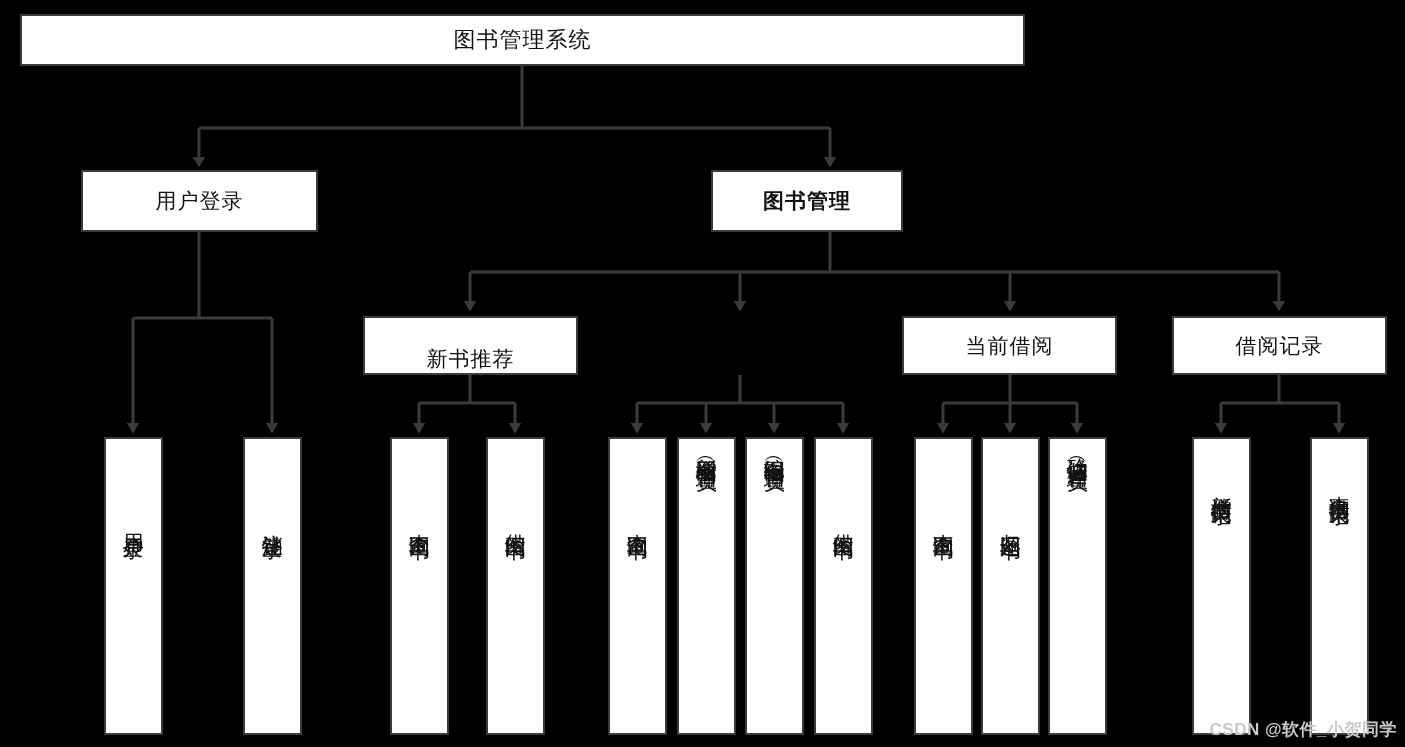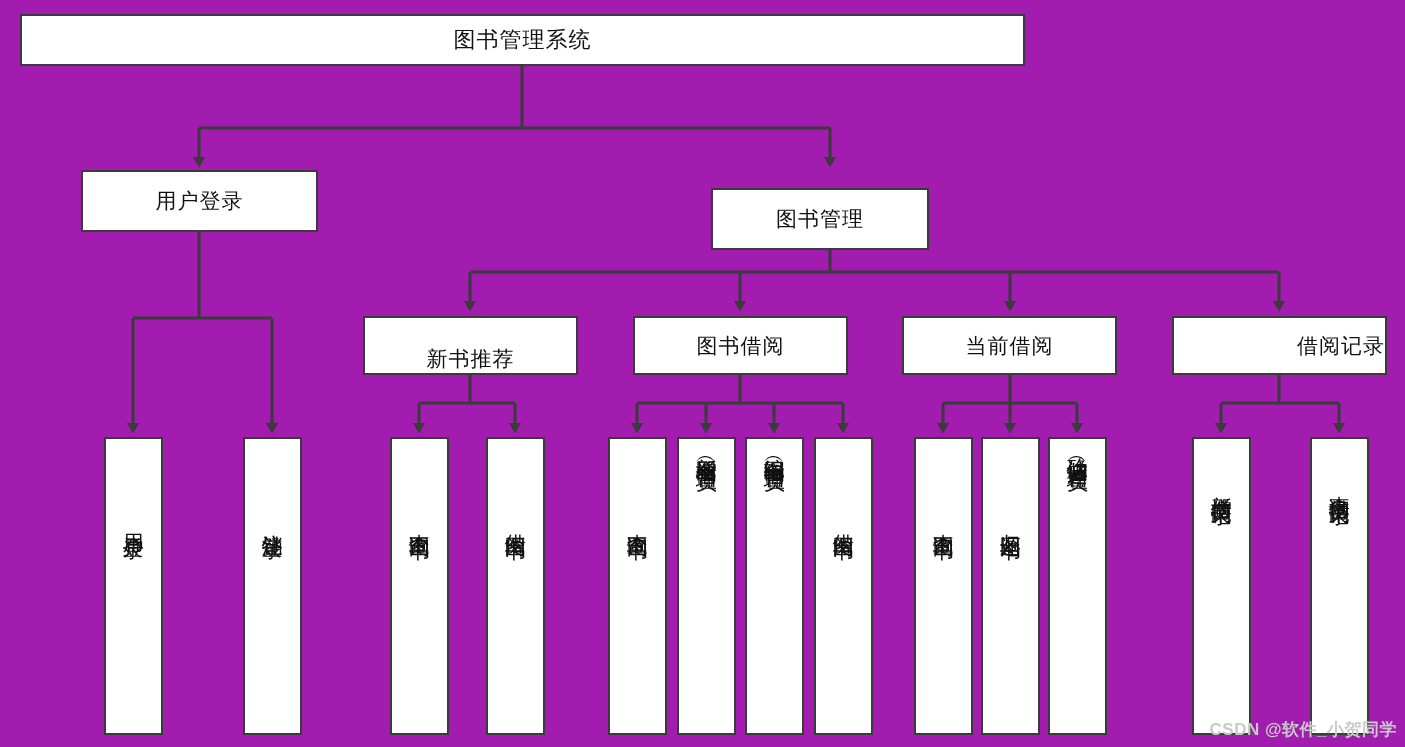--- a/index.html
+++ b/index.html
@@ -8,21 +8,21 @@
     padding: 0;
     background: #ffffff;
   }
   body {
     font-family: "Liberation Sans", "DejaVu Sans", sans-serif;
   }
   #canvas {
     position: relative;
     width: 1405px;
     height: 747px;
-    background: #a21caf;
+    background: #000000;
     overflow: hidden;
   }
   svg.wires {
     position: absolute;
     left: 0;
     top: 0;
     width: 1405px;
     height: 747px;
     pointer-events: none;
   }
@@ -127,34 +127,31 @@
     </g>
   </svg>
 
   <div class="node h root" style="left:20px; top:14px; width:1005px; height:52px;">
     <span>图书管理系统</span>
   </div>
 
   <div class="node h" style="left:81px; top:170px; width:237px; height:62px;">
     <span>用户登录</span>
   </div>
-  <div class="node h" style="left:711px; top:188px; width:218px; height:62px;">
+  <div class="node h" style="left:711px; top:170px; width:192px; height:62px;font-weight:bold;">
     <span>图书管理</span>
   </div>
 
   <div class="node h" style="left:363px; top:316px; width:215px; height:59px;align-items:flex-end;">
     <span>新书推荐</span>
   </div>
-  <div class="node h" style="left:633px; top:316px; width:215px; height:59px;">
-    <span>图书借阅</span>
-  </div>
   <div class="node h" style="left:902px; top:316px; width:215px; height:59px;">
     <span>当前借阅</span>
   </div>
-  <div class="node h" style="left:1172px; top:316px; width:215px; height:59px;justify-content:flex-end;">
+  <div class="node h" style="left:1172px; top:316px; width:215px; height:59px;">
     <span>借阅记录</span>
   </div>
 
   <div class="node v" style="left:104px; top:437px; width:59px; height:298px; padding-top:78px;">
     <span class="vtext">用户登录</span>
   </div>
   <div class="node v" style="left:243px; top:437px; width:59px; height:298px; padding-top:78px;">
     <span class="vtext">注销登录</span>
   </div>
 

